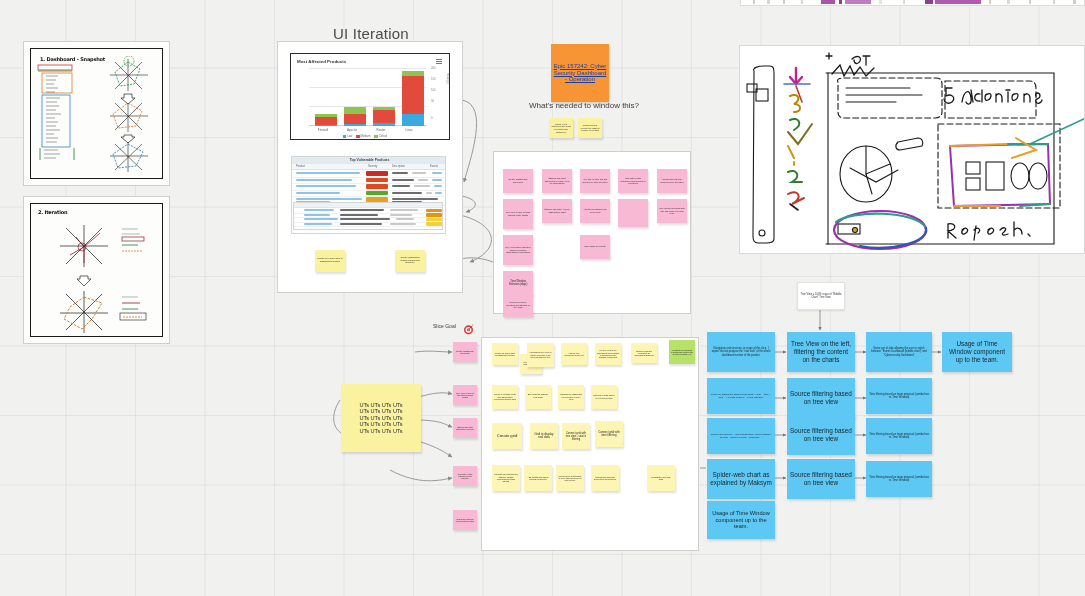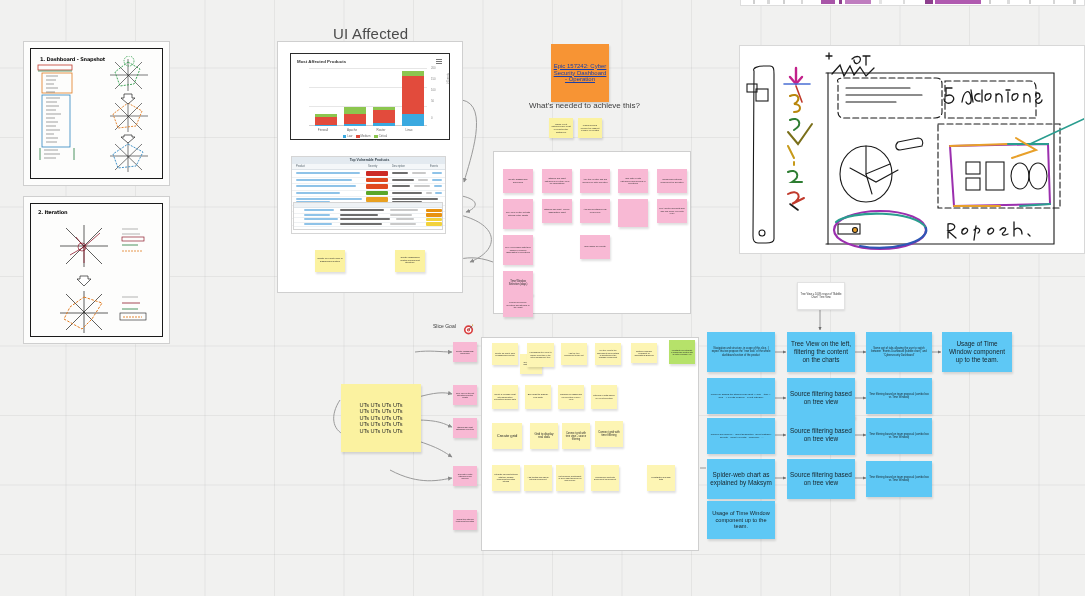--- a/index.html
+++ b/index.html
@@ -254,21 +254,21 @@
     <g stroke="#444" stroke-width=".4">
       <line x1="82" y1="78" x2="98" y2="78"></line>
     </g>
     <line x1="82" y1="84" x2="100" y2="84" stroke="#8e1a2c" stroke-width=".8"></line>
     <line x1="82" y1="90" x2="98" y2="90" stroke="#1f7a3a" stroke-width=".8"></line>
     <rect x="80" y="94" width="26" height="7" fill="none" stroke="#1a1a1a" stroke-width=".6"></rect>
     <line x1="83" y1="98" x2="102" y2="98" stroke="#e07b20" stroke-width=".9" stroke-dasharray="2,1"></line>
   </svg>
 </div>
 
-<div class="frame-title" style="left:333px;top:25px;">UI Affected</div>
+<div class="frame-title" style="left:333px;top:25px;">UI Iteration</div>
 <div class="frame frame-open" style="left:277px;top:41px;width:186px;height:252px;background:#fff;"></div>
 
 <div class="mock-card" style="left:290px;top:53px;width:160px;height:87px;">
   <div class="mock-title" style="left:6px;top:5px;">Most Affected Products</div>
   <div class="hamb" style="right:7px;top:5px;">
     <b></b>
       <b></b>
       <b></b>
   </div>
   <div class="chart-area" style="left:18px;top:14px;width:118px;height:58px;">
@@ -413,21 +413,21 @@
 <div class="note note-yellow" style="left:315px;top:250px;width:30px;height:22px;font-size:2.4px;">
   <span>Create an empty slice in Dashboard section</span>
 </div>
 <div class="note note-yellow" style="left:395px;top:250px;width:30px;height:22px;font-size:2.4px;">
   <span>Create dashboard nested component structure</span>
 </div>
 
 <div class="note note-orange" style="left:551px;top:44px;width:58px;height:58px;font-size:6px;line-height:1.35;">
   <span style="text-decoration:underline;">Epic 157242: Cyber Security Dashboard - Operation</span>
 </div>
-<div class="plaintext" style="left:529px;top:101px;font-size:8px;color:#3b3b3b;">What's needed to achieve this?</div>
+<div class="plaintext" style="left:529px;top:101px;font-size:8px;color:#3b3b3b;">What's needed to window this?</div>
 <div class="note note-yellow" style="left:549px;top:118px;width:24px;height:20px;font-size:2.2px;">
   <span>Which event categories are most relevant for the customer?</span>
 </div>
 <div class="note note-yellow" style="left:578px;top:118px;width:24px;height:20px;font-size:2.2px;">
   <span>Which sources provide the highest volume of events?</span>
 </div>
 
 <div class="frame frame-open" style="left:493px;top:151px;width:198px;height:163px;background:#fff;"></div>
 
 <div class="note note-pink" style="left:503px;top:169px;width:30px;height:24px;font-size:2.2px;">

